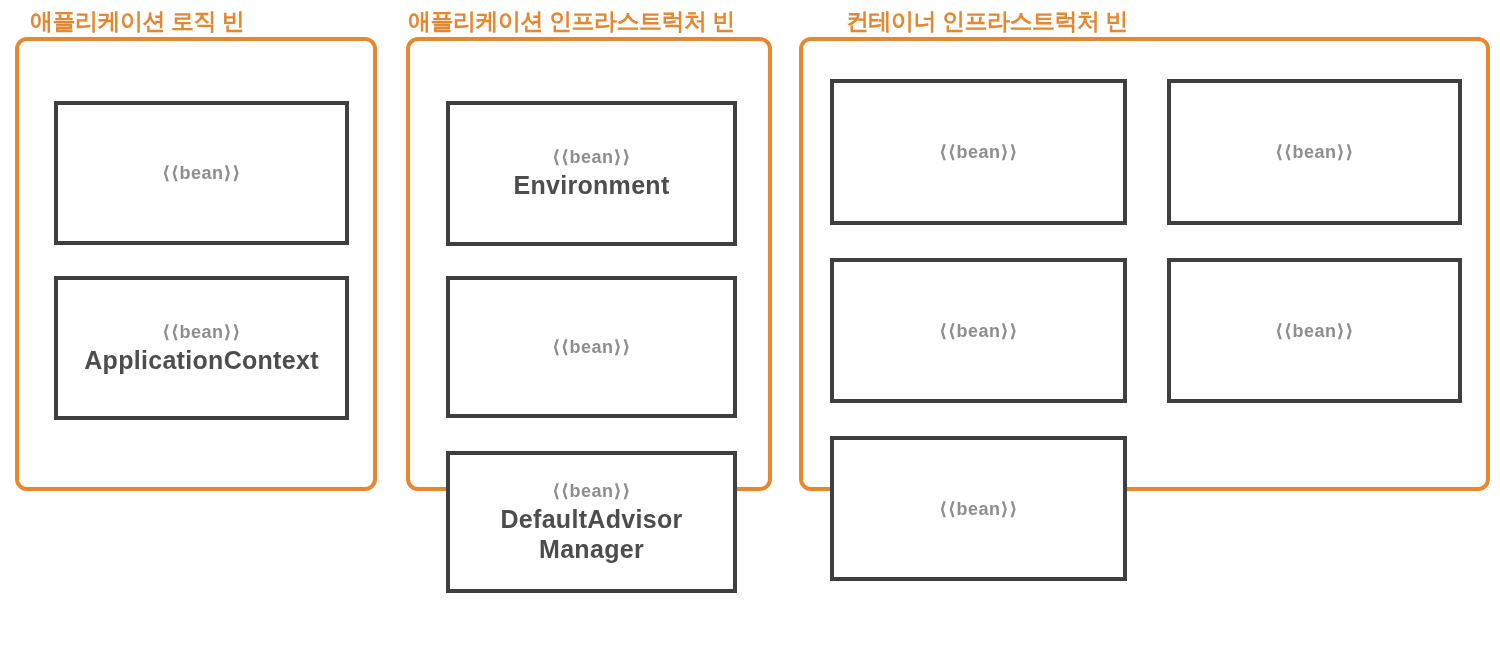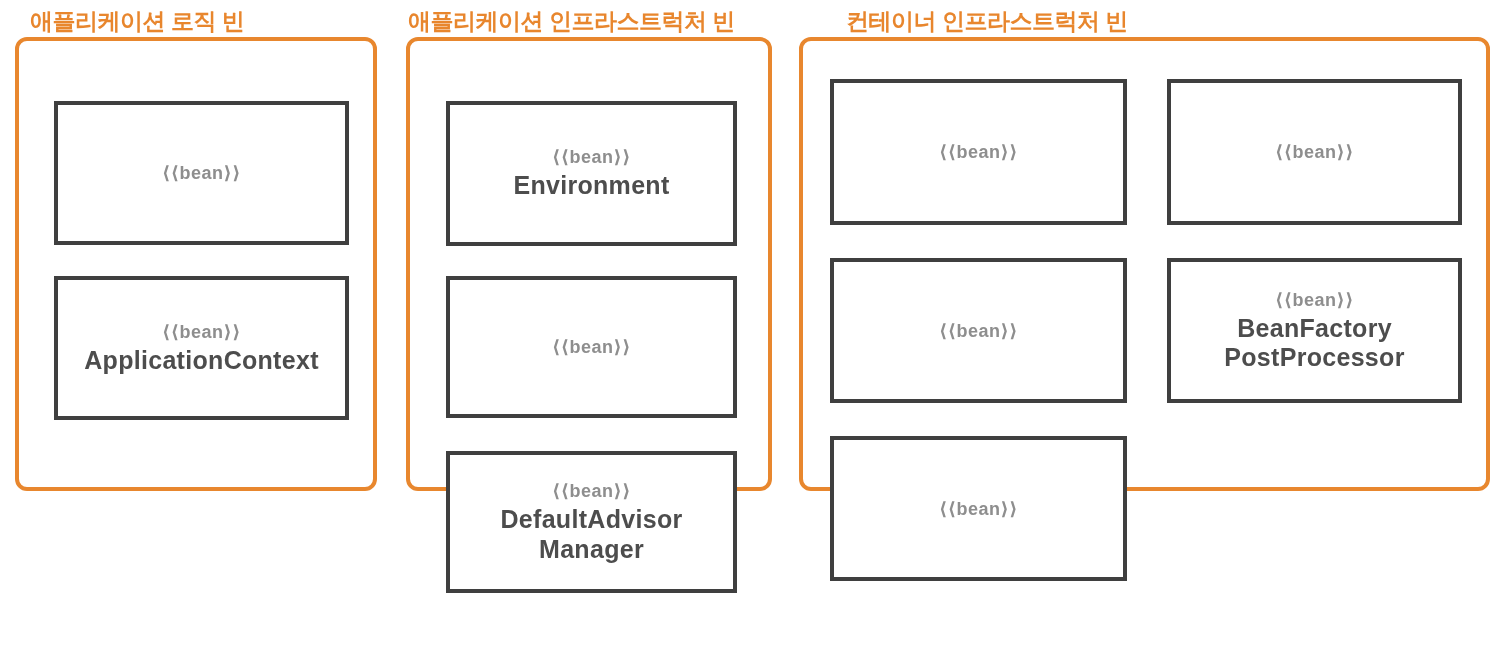--- a/index.html
+++ b/index.html
@@ -98,21 +98,19 @@
       <div class="bean-stereotype">⟨⟨bean⟩⟩</div>
     </div>
     <div class="bean-card" style="left:364px; top:38px; width:295px; height:146px;">
       <div class="bean-stereotype">⟨⟨bean⟩⟩</div>
     </div>
     <div class="bean-card" style="left:27px; top:217px; width:297px; height:145px;">
       <div class="bean-stereotype">⟨⟨bean⟩⟩</div>
     </div>
     <div class="bean-card" style="left:364px; top:217px; width:295px; height:145px;">
       <div class="bean-stereotype">⟨⟨bean⟩⟩</div>
-      <div class="bean-name">BeanFactory
-PostProcessor</div>
     </div>
     <div class="bean-card" style="left:27px; top:395px; width:297px; height:145px;">
       <div class="bean-stereotype">⟨⟨bean⟩⟩</div>
     </div>
   </div>
 
 </div>
 
 </body></html>

